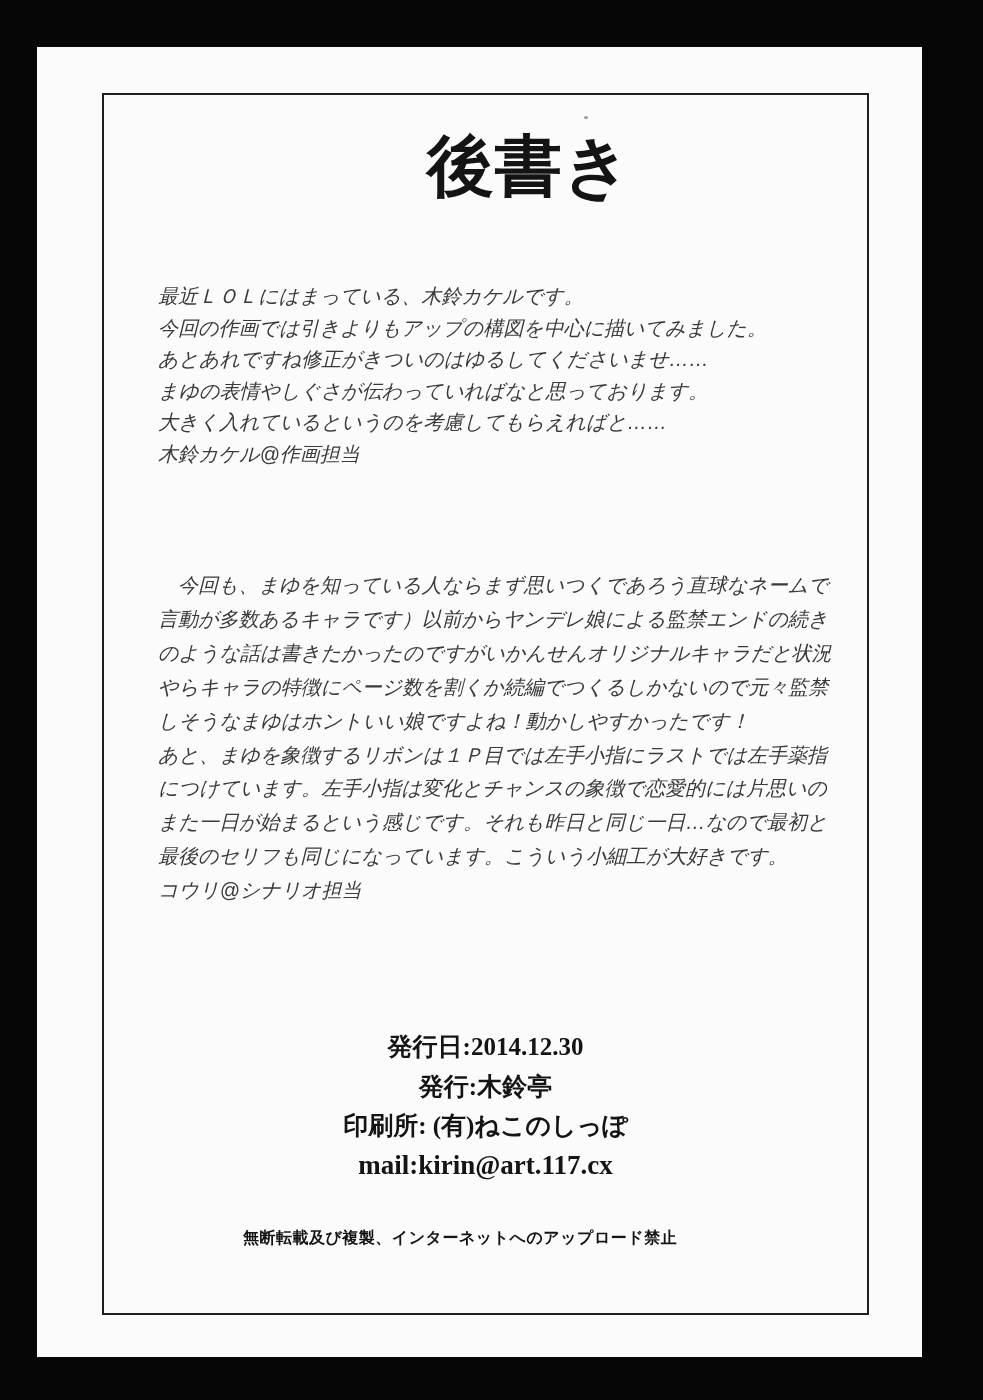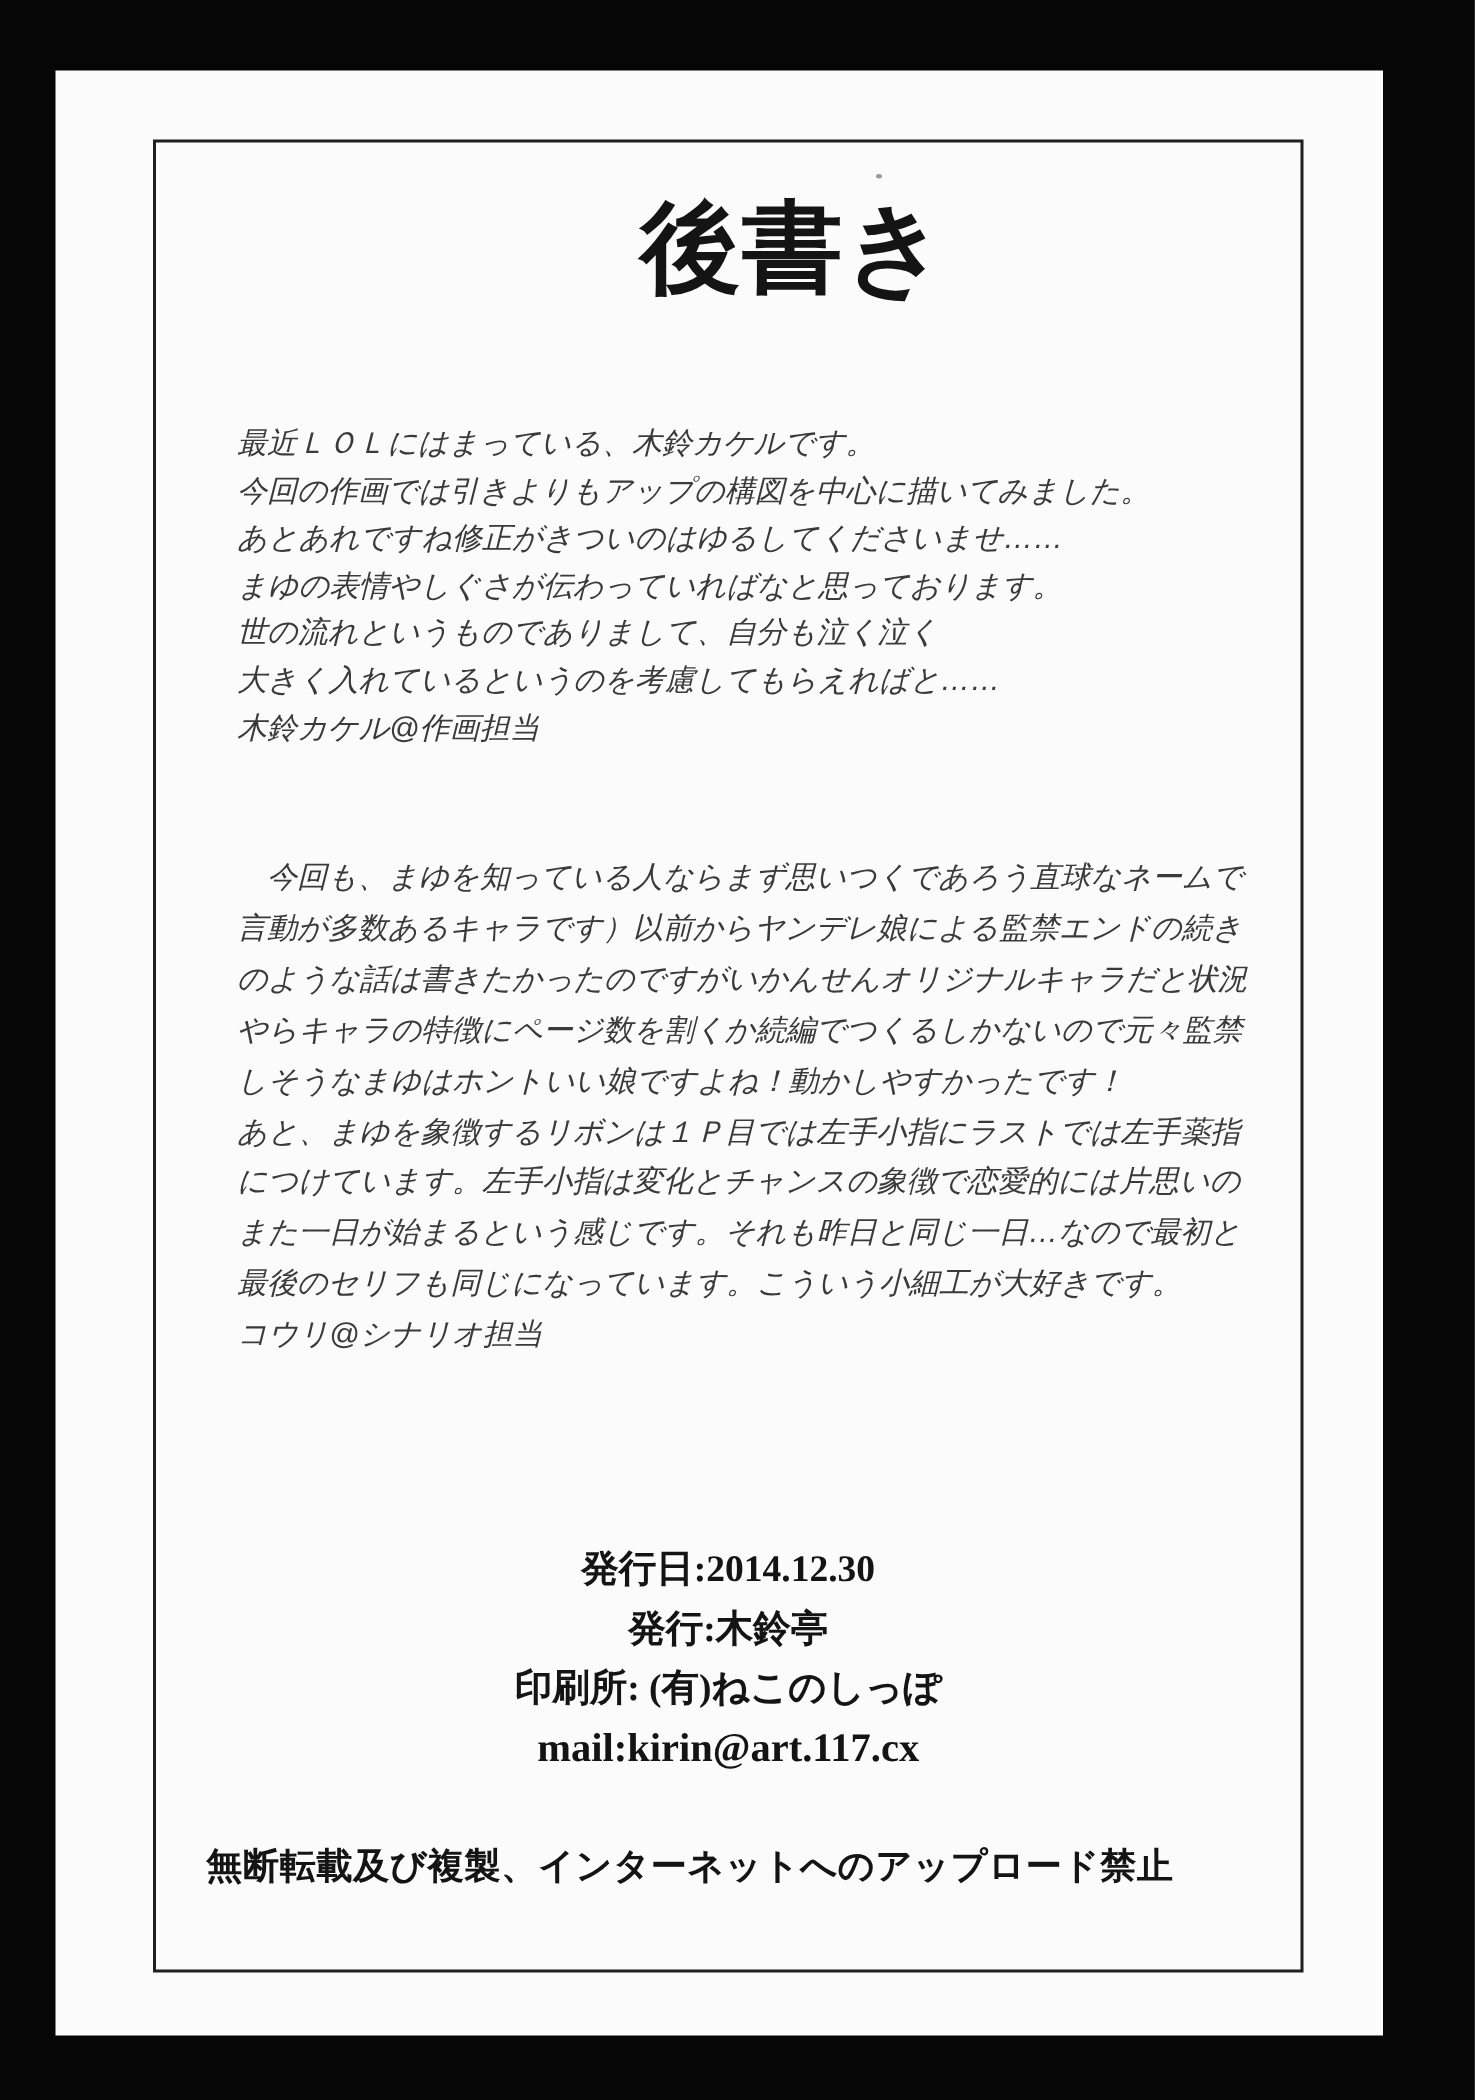--- a/index.html
+++ b/index.html
@@ -89,42 +89,41 @@
     font-size: 27px;
   }
   .notice {
     position: absolute;
     left: 102px;
     top: 1228px;
     width: 716px;
     text-align: center;
     font-family: "Liberation Serif", serif;
     font-weight: bold;
-    font-size: 24px;
+    font-size: 16px;
     color: #141414;
     letter-spacing: 0.5px;
     white-space: nowrap;
   }
 </style>
 </head>
 <body>
 
 <div class="screen">
   <div class="paper"></div>
   <div class="inner-frame"></div>
   <div class="scan-speck"></div>
 
   <div class="title">後書き</div>
 
   <div class="body-block block-artist">
     <div class="line">最近ＬＯＬにはまっている、木鈴カケルです。</div>
     <div class="line">今回の作画では引きよりもアップの構図を中心に描いてみました。</div>
     <div class="line">あとあれですね修正がきついのはゆるしてくださいませ……</div>
     <div class="line">まゆの表情やしぐさが伝わっていればなと思っております。</div>
-    <div class="line">世の流れというものでありまして、自分も泣く泣く</div>
     <div class="line">大きく入れているというのを考慮してもらえればと……</div>
     <div class="line signature">木鈴カケル@作画担当</div>
   </div>
 
   <div class="body-block block-scenario">
     <div class="line">　今回も、まゆを知っている人ならまず思いつくであろう直球なネームで</div>
     <div class="line">言動が多数あるキャラです）以前からヤンデレ娘による監禁エンドの続き</div>
     <div class="line">のような話は書きたかったのですがいかんせんオリジナルキャラだと状況</div>
     <div class="line">やらキャラの特徴にページ数を割くか続編でつくるしかないので元々監禁</div>
     <div class="line">しそうなまゆはホントいい娘ですよね！動かしやすかったです！</div>

